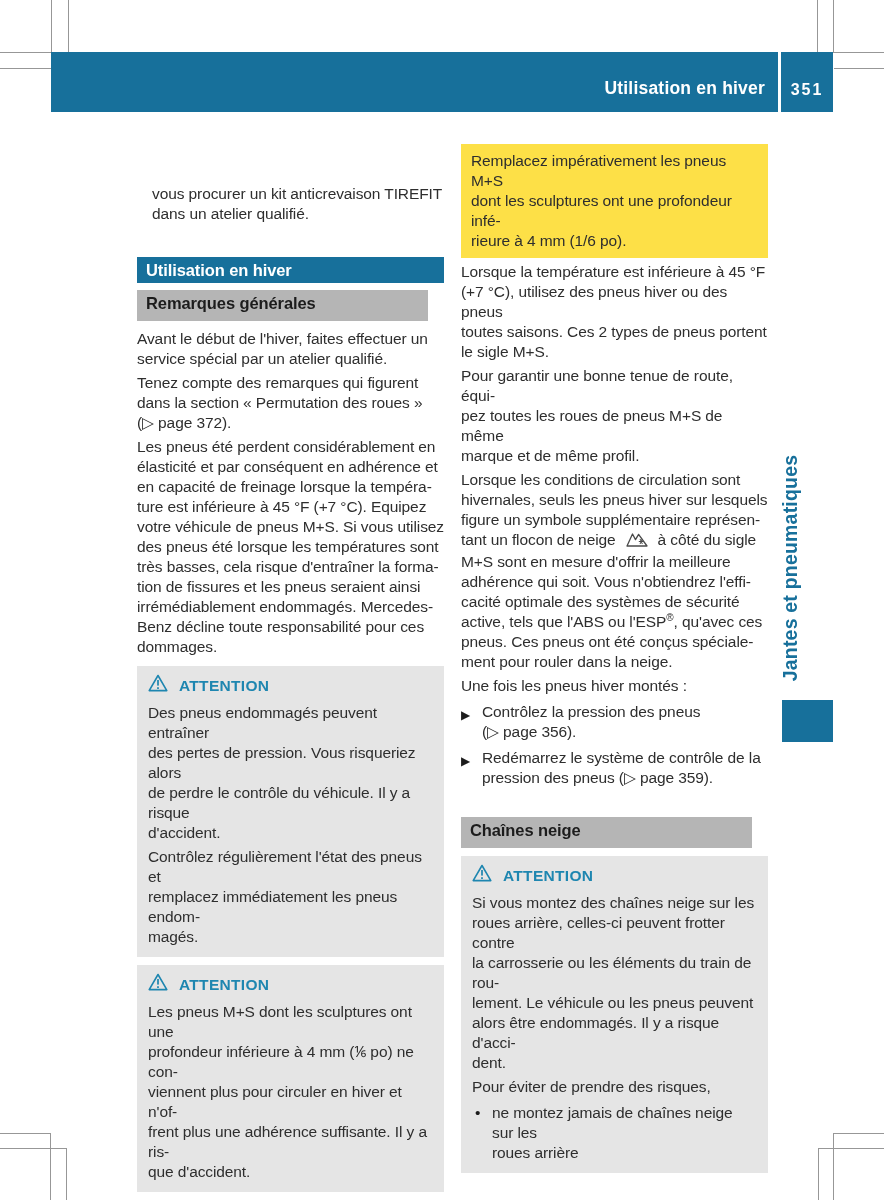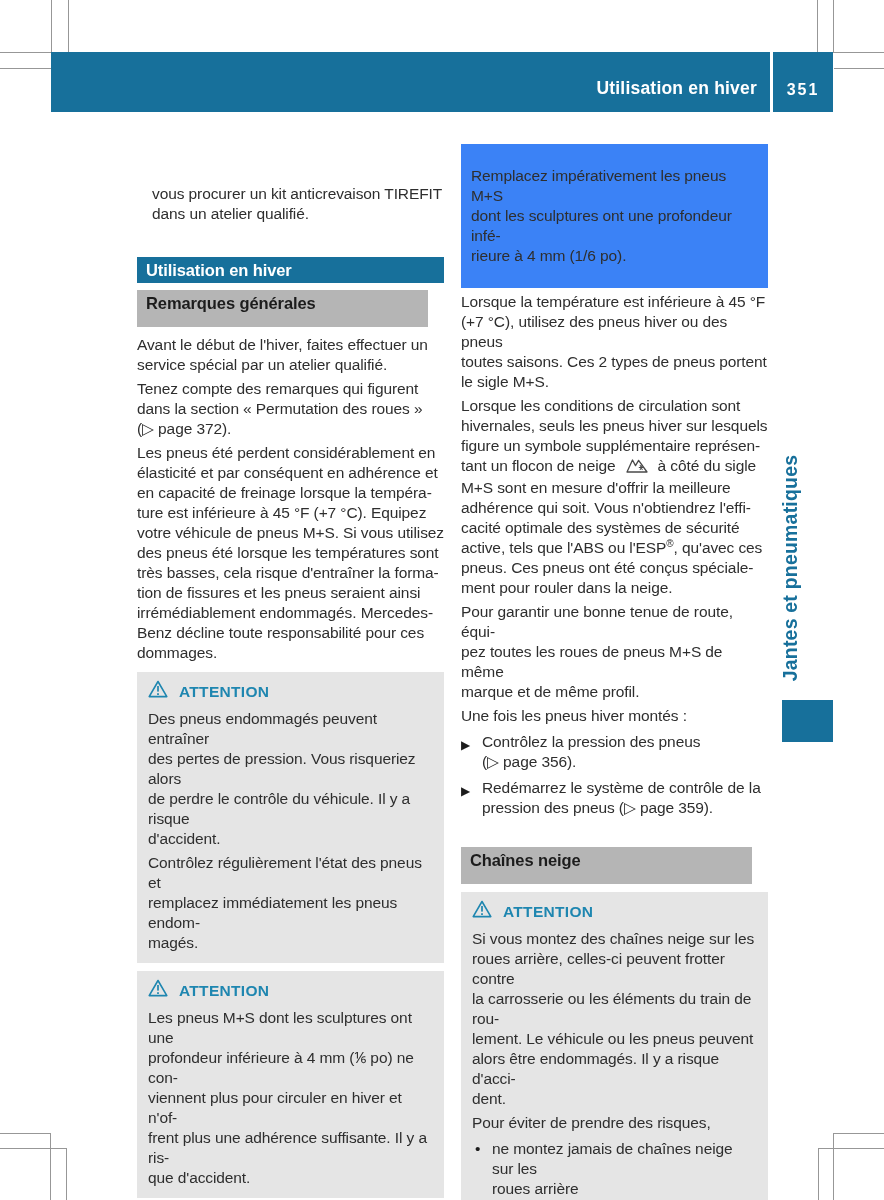--- a/index.html
+++ b/index.html
@@ -18,50 +18,50 @@
     position:absolute; left:51px; top:52px; width:782px; height:60px;
     background:#17709b; display:flex; align-items:stretch;
   }
   .header-title {
     flex:1; display:flex; align-items:flex-end; justify-content:flex-end;
     color:#ffffff; font-weight:bold; font-size:17.5px; letter-spacing:.2px;
     padding:0 13px 13px 0;
   }
   .header-divider { width:3px; background:#ffffff; }
   .header-pagenum {
-    width:60px; display:flex; align-items:flex-end; justify-content:center;
+    width:52px; display:flex; align-items:flex-end; justify-content:center;
     color:#ffffff; font-weight:bold; font-size:16px; letter-spacing:2px;
     padding-bottom:13px;
   }
 
   
   .col {
     position:absolute; width:307px; top:144px;
     font-size:15.5px; line-height:20px; letter-spacing:-0.1px;
   }
   .col-left  { left:137px; }
   .col-right { left:461px; }
   p { margin:0 0 4px 0; white-space:pre-line; }
   .indent { padding-left:15px;margin-top:40px; }
 
   .h-blue {
     background:#17709b; color:#ffffff; font-weight:bold; font-size:16.5px;
     padding:3px 0 3px 9px; margin:33px 0 7px 0; line-height:20px;
   }
   .h-gray {
     background:#b5b5b5; color:#1c1c1c; font-weight:bold; font-size:16.5px;
-    padding:3px 0 14px 9px; line-height:20px; margin:0 16px 8px 0;
+    padding:3px 0 8px 9px; line-height:20px; margin:0 16px 8px 0;
   }
   .mt-sec  { margin-top:28px; }
   .mt-sec2 { margin-top:20px; }
   .mt-sec3 { margin-top:29px; }
   .mb-lg   { margin-bottom:12px; }
 
   .note {
-    background:#3b82f6; padding:22px 10px; margin:0 0 4px 0;
+    background:#fde047; padding:7px 10px; margin:0 0 4px 0;
   }
   .warn {
     background:#e5e5e5; padding:8px 11px 10px 11px; margin:9px 0 0 0;
   }
   .warn2 { margin-top:8px; }
   .warn-title {
     display:flex; align-items:center; gap:11px;
     color:#1e86b0; font-weight:bold; font-size:15.5px; letter-spacing:.3px;
     margin-bottom:6px;
   }
@@ -192,41 +192,41 @@
   <div class="col col-right">
     <p class="note">Remplacez impérativement les pneus M+S
 dont les sculptures ont une profondeur infé-
 rieure à 4 mm (1/6 po).</p>
 
     <p>Lorsque la température est inférieure à 45 °F
 (+7 °C), utilisez des pneus hiver ou des pneus
 toutes saisons. Ces 2 types de pneus portent
 le sigle M+S.</p>
 
+    <p>Pour garantir une bonne tenue de route, équi-
+pez toutes les roues de pneus M+S de même
+marque et de même profil.</p>
+
     <p><span>Lorsque les conditions de circulation sont
 hivernales, seuls les pneus hiver sur lesquels
 figure un symbole supplémentaire représen-
 tant un flocon de neige</span><span class="snow-icon"><svg width="22" height="15" viewBox="0 0 22 15">
             <path d="M1 14 L6.5 2 L9.5 7.6 L12.6 2.4 L21 14 Z" fill="none" stroke="#4a4a4a" stroke-width="1.3" stroke-linejoin="round"></path>
             <g stroke="#4a4a4a" stroke-width="1" stroke-linecap="round">
               <line x1="13.2" y1="9.5" x2="17.2" y2="9.5"></line>
               <line x1="14.2" y1="7.3" x2="16.2" y2="11.7"></line>
               <line x1="14.2" y1="11.7" x2="16.2" y2="7.3"></line>
             </g>
           </svg></span><span>à côté du sigle
 M+S sont en mesure d'offrir la meilleure
 adhérence qui soit. Vous n'obtiendrez l'effi-
 cacité optimale des systèmes de sécurité
 active, tels que l'ABS ou l'ESP</span><sup>®</sup><span>, qu'avec ces
 pneus. Ces pneus ont été conçus spéciale-
 ment pour rouler dans la neige.</span></p>
-
-    <p>Pour garantir une bonne tenue de route, équi-
-pez toutes les roues de pneus M+S de même
-marque et de même profil.</p>
     <p>Une fois les pneus hiver montés :</p>
 
     <div class="step">
       <span class="step-marker">▶</span>
       <span class="step-text">Contrôlez la pression des pneus
 (▷ page 356).</span>
     </div>
     <div class="step">
       <span class="step-marker">▶</span>
       <span class="step-text">Redémarrez le système de contrôle de la

